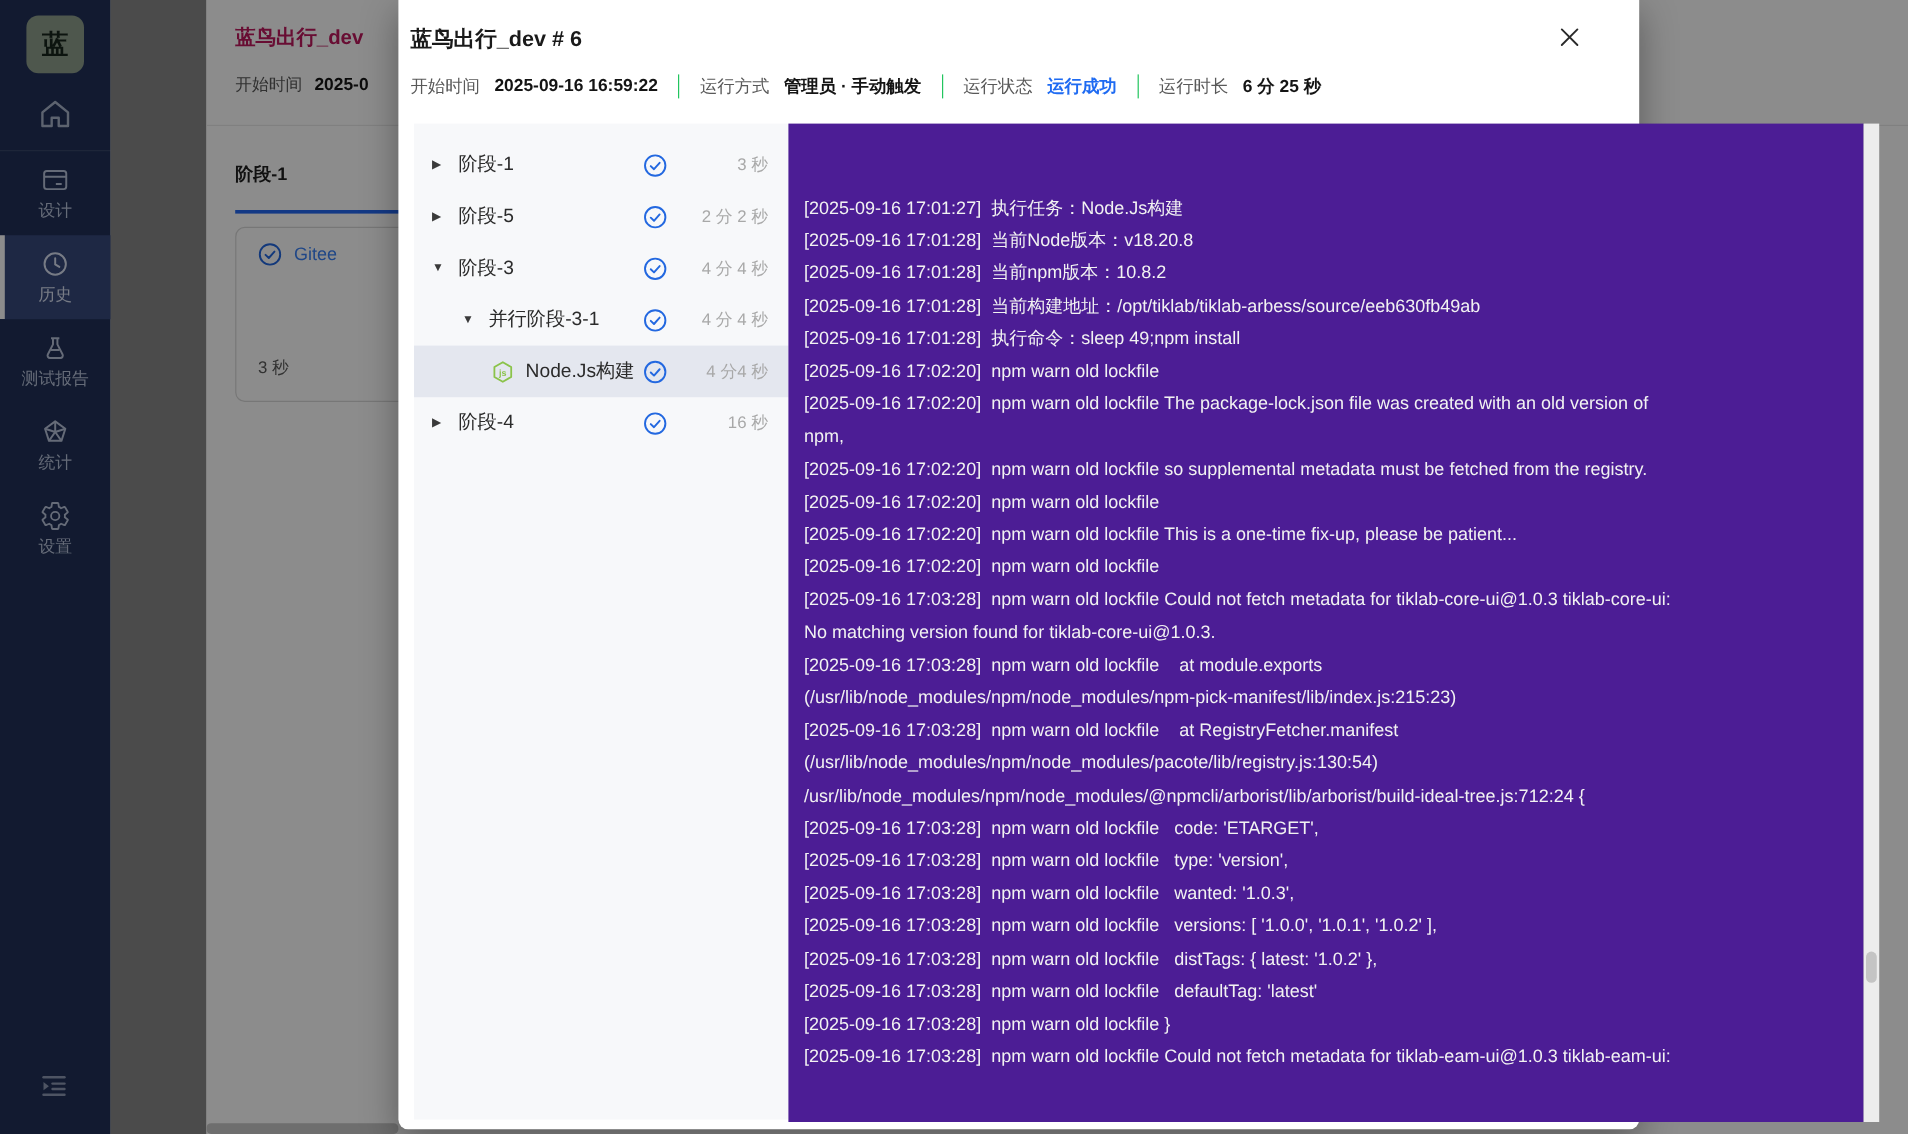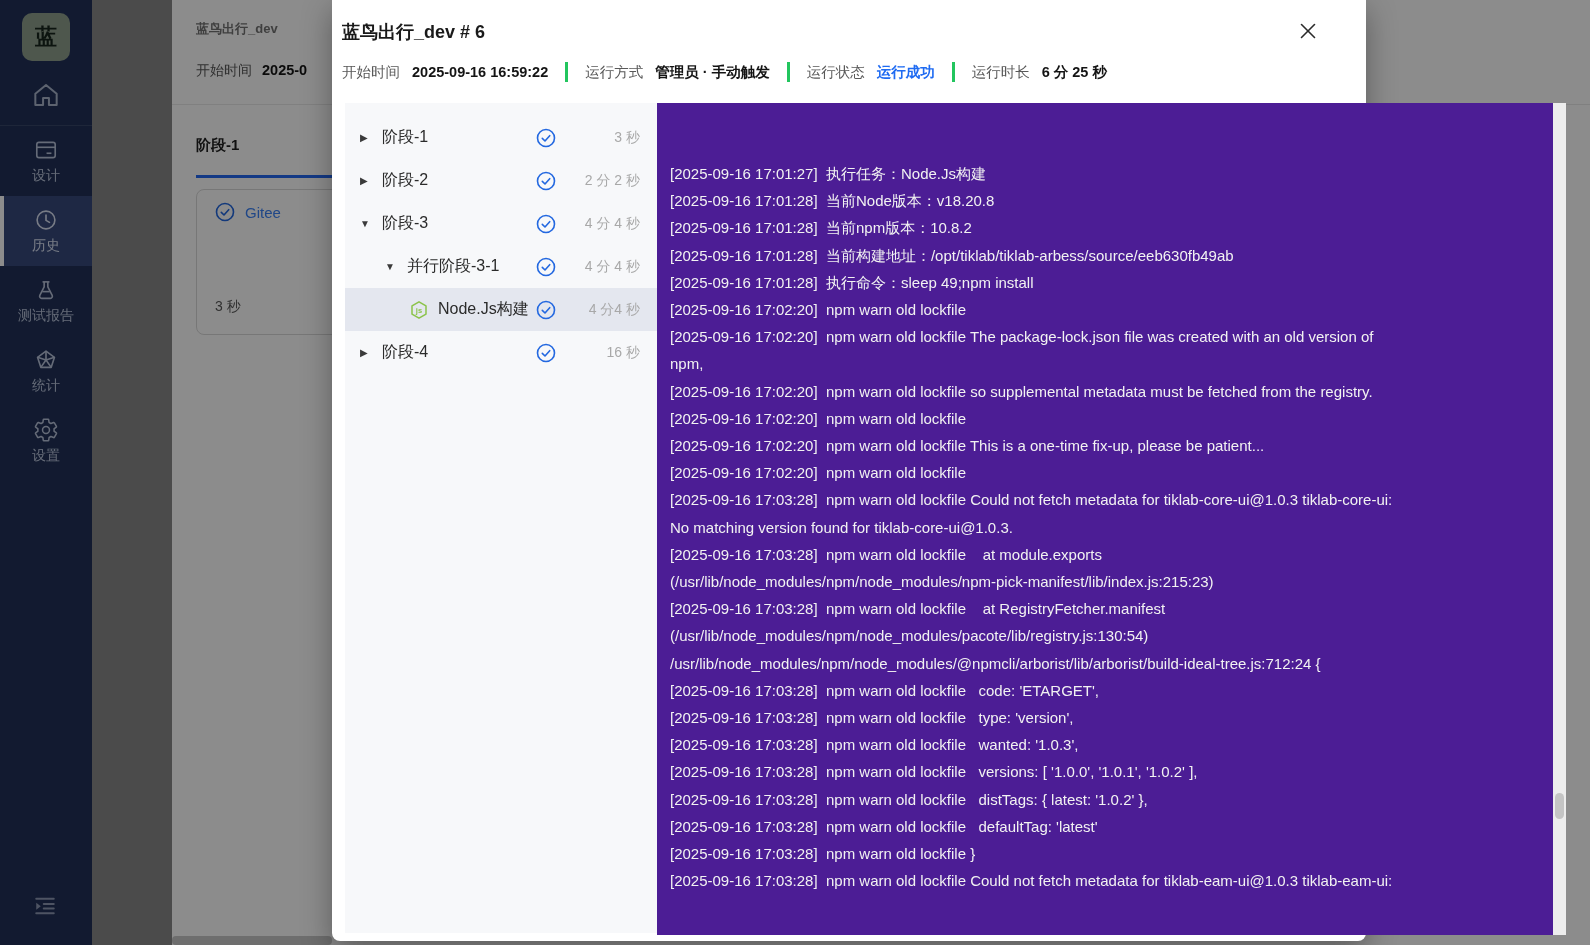--- a/index.html
+++ b/index.html
@@ -18,21 +18,21 @@
   .nav { position:absolute; left:0; top:126px; width:92px; display:flex; flex-direction:column; }
   .nav-item { width:92px; height:70px; display:flex; flex-direction:column; align-items:center;
     justify-content:center; gap:4px; color:#b9c3da; font-size:14px; cursor:pointer; }
   .nav-item.active { background:#37497c; box-shadow:inset 4px 0 0 0 #ffffff; color:#d9e1f3;text-align:right; }
   .nav-item svg { display:block; }
   .collapse-btn { position:absolute; left:28px; bottom:20px; color:#8e99b4; }
 
   
   .bg-gutter { position:absolute; left:92px; top:0; width:80px; height:945px; background:#898989; }
   .bg-content { position:absolute; left:172px; top:0; width:1418px; height:945px; background:#ffffff; overflow:hidden; }
-  .bg-title { position:absolute; left:24px; top:20px; font-size:13px; font-weight:700; color:#737373; white-space:nowrap; }
+  .bg-title { position:absolute; left:24px; top:20px; font-size:17px; font-weight:700; color:#be185d; white-space:nowrap; }
   .bg-subrow { position:absolute; left:24px; top:62px; font-size:14px; color:#595959; white-space:nowrap; }
   .bg-subrow b { color:#141414; margin-left:10px; font-size:14.5px; }
   .bg-divider { position:absolute; left:0; top:104px; width:100%; border-top:1px solid #e9e9e9; }
   .bg-tab { position:absolute; left:24px; top:136px; font-size:15px; font-weight:700; color:#1f1f1f; }
   .bg-tab-underline { position:absolute; left:24px; top:175px; width:210px; height:3px; background:#2468f2; }
   .bg-card { position:absolute; left:24px; top:189px; width:290px; height:146px;
     border:1px solid #d9d9d9; border-radius:8px; background:#fff; }
   .bg-card-row { position:absolute; left:18px; top:12px; display:flex; align-items:center; gap:10px;
     font-size:15px; color:#3b82f6; }
   .bg-card-duration { position:absolute; left:18px; top:108px; font-size:14px; color:#595959; }
@@ -41,21 +41,21 @@
   
   .mask { position:absolute; inset:0; background:rgba(0,0,0,0.45); z-index:5; }
 
   
   .modal { position:absolute; left:332px; top:0; width:1034px; height:941px; background:#fff; z-index:10;
     border-radius:0 0 8px 8px; box-shadow:0 10px 30px rgba(0,0,0,.35); }
   .modal-title { position:absolute; left:10px; top:20px; font-size:18px; font-weight:700; color:#1a1a1a; }
   .close-btn { position:absolute; right:44px; top:17px; width:28px; height:28px; display:flex;
     align-items:center; justify-content:center; color:#2b2b2b; cursor:pointer; background:none; border:none; }
   .info-row { position:absolute; left:10px; top:59px; height:26px; display:flex; align-items:center; font-size:14.5px; }
-  .info-seg { display:flex; align-items:center; gap:12px; padding:0 17px; height:20px; border-left:3px solid #22c55e; }
+  .info-seg { display:flex; align-items:center; gap:12px; padding:0 17px; height:20px; border-left:1px solid #22c55e; }
   .info-seg:first-child { border-left:none; padding-left:0; }
   .info-label { color:#595959; white-space:nowrap; }
   .info-value { color:#141414; font-weight:700; white-space:nowrap; }
   .info-value.blue { color:#1f6bf2; }
 
   
   .tree { position:absolute; left:13px; top:103px; width:312px; height:830px; background:#f7f8fa; padding-top:13px; }
   .tree-row { height:43px; display:flex; align-items:center; padding-right:17px; font-size:16px; color:#2b2b2b; cursor:pointer; }
   .tree-row.pl0 { padding-left:15px; }
   .tree-row.pl1 { padding-left:40px; }
@@ -192,21 +192,21 @@
       <span class="caret">▶</span>
       <span class="tree-label">阶段-1</span>
       <svg class="check" width="20" height="20" viewBox="0 0 20 20">
           <circle cx="10" cy="10" r="8.5" fill="none" stroke="#2368e0" stroke-width="1.6"></circle>
           <path d="M6.3 10.4 L9 13 L13.7 7.7" fill="none" stroke="#2368e0" stroke-width="1.6" stroke-linecap="round" stroke-linejoin="round"></path>
         </svg>
       <span class="tree-duration">3 秒</span>
     </div>
     <div class="tree-row pl0">
       <span class="caret">▶</span>
-      <span class="tree-label">阶段-2</span>
+      <span class="tree-label">阶段-5</span>
       <svg class="check" width="20" height="20" viewBox="0 0 20 20">
           <circle cx="10" cy="10" r="8.5" fill="none" stroke="#2368e0" stroke-width="1.6"></circle>
           <path d="M6.3 10.4 L9 13 L13.7 7.7" fill="none" stroke="#2368e0" stroke-width="1.6" stroke-linecap="round" stroke-linejoin="round"></path>
         </svg>
       <span class="tree-duration">2 分 2 秒</span>
     </div>
     <div class="tree-row pl0">
       <span class="caret">▼</span>
       <span class="tree-label">阶段-3</span>
       <svg class="check" width="20" height="20" viewBox="0 0 20 20">

